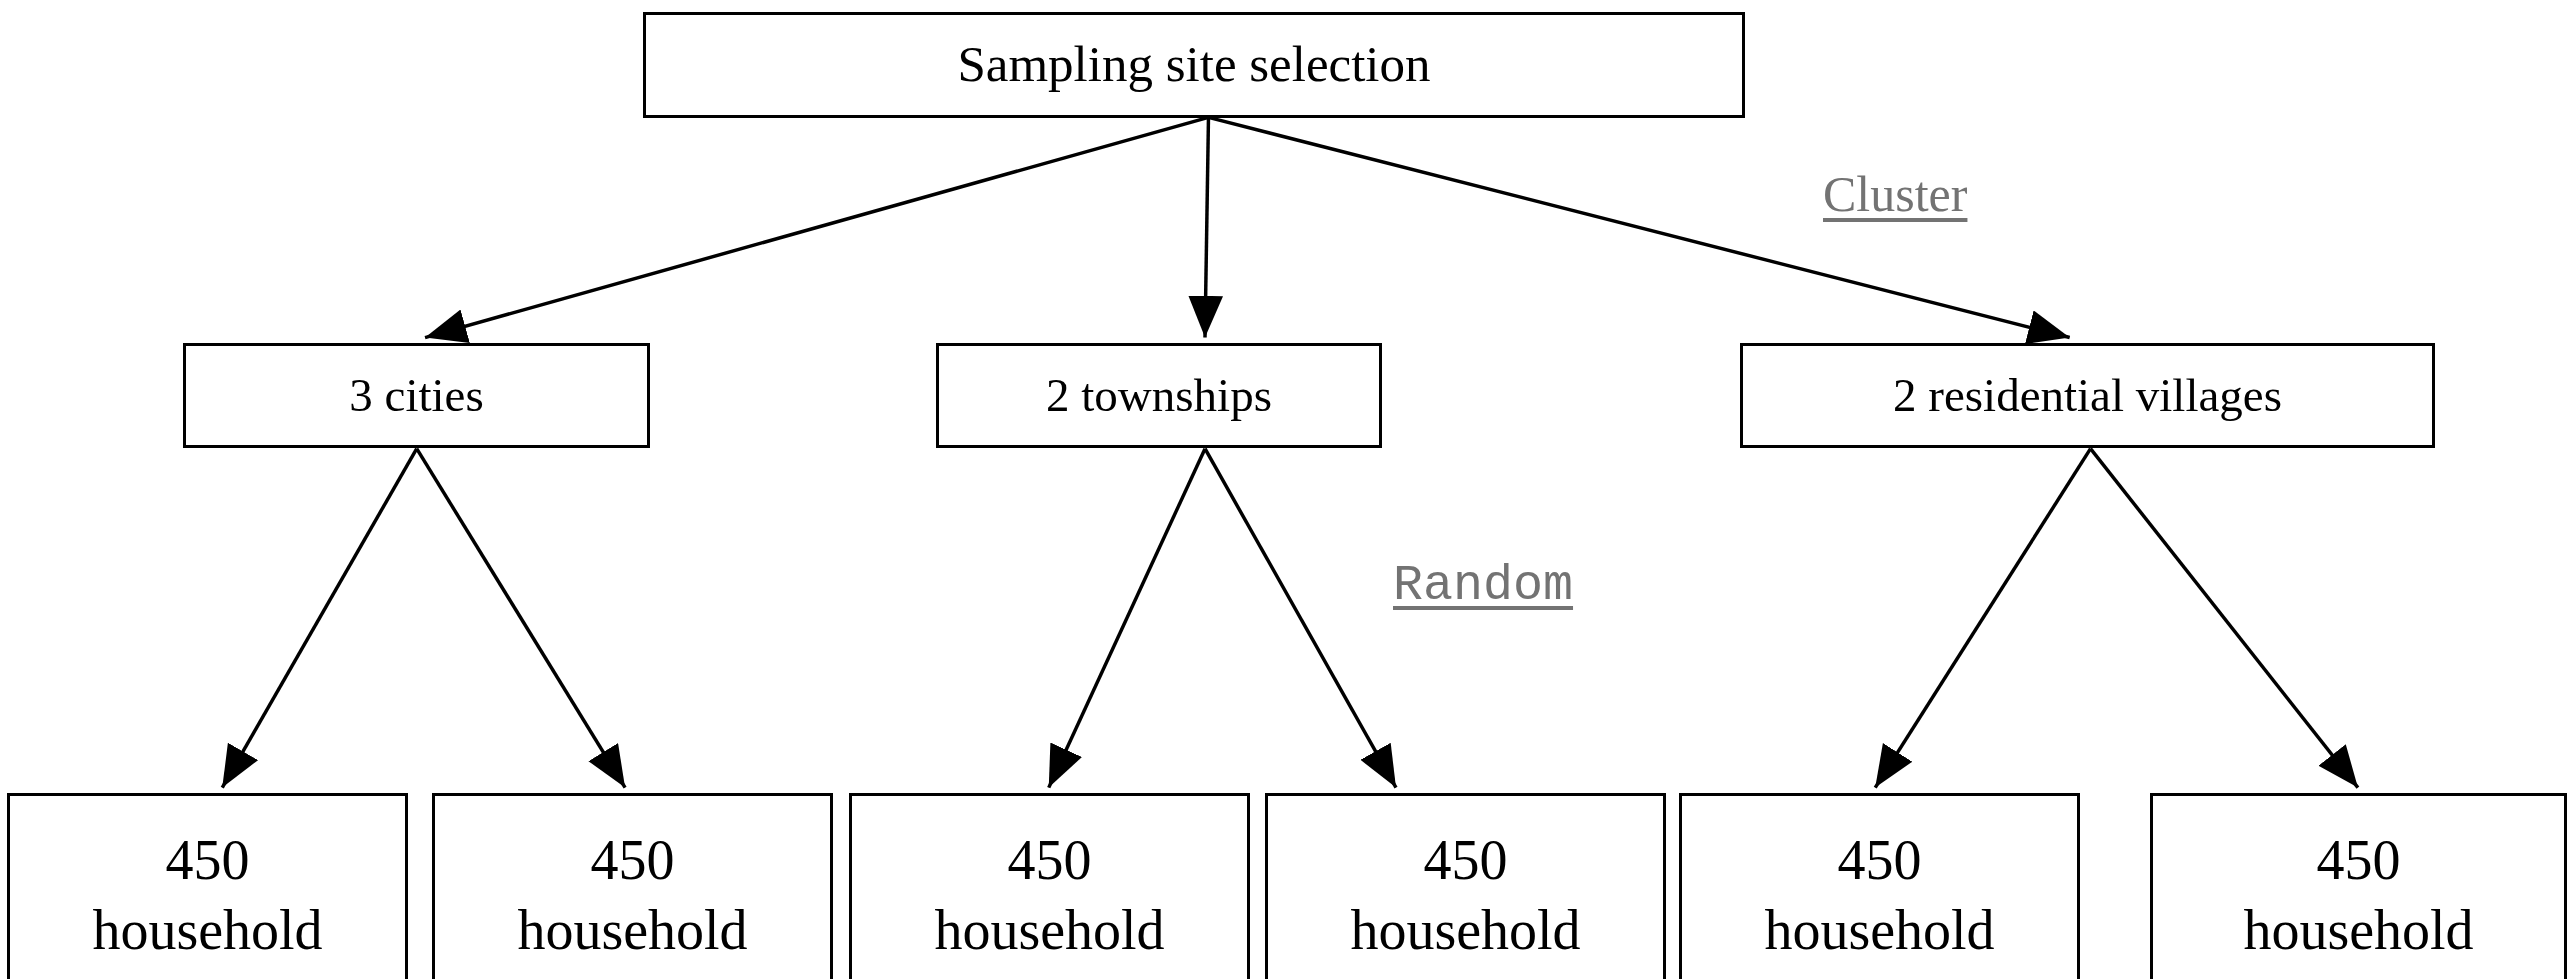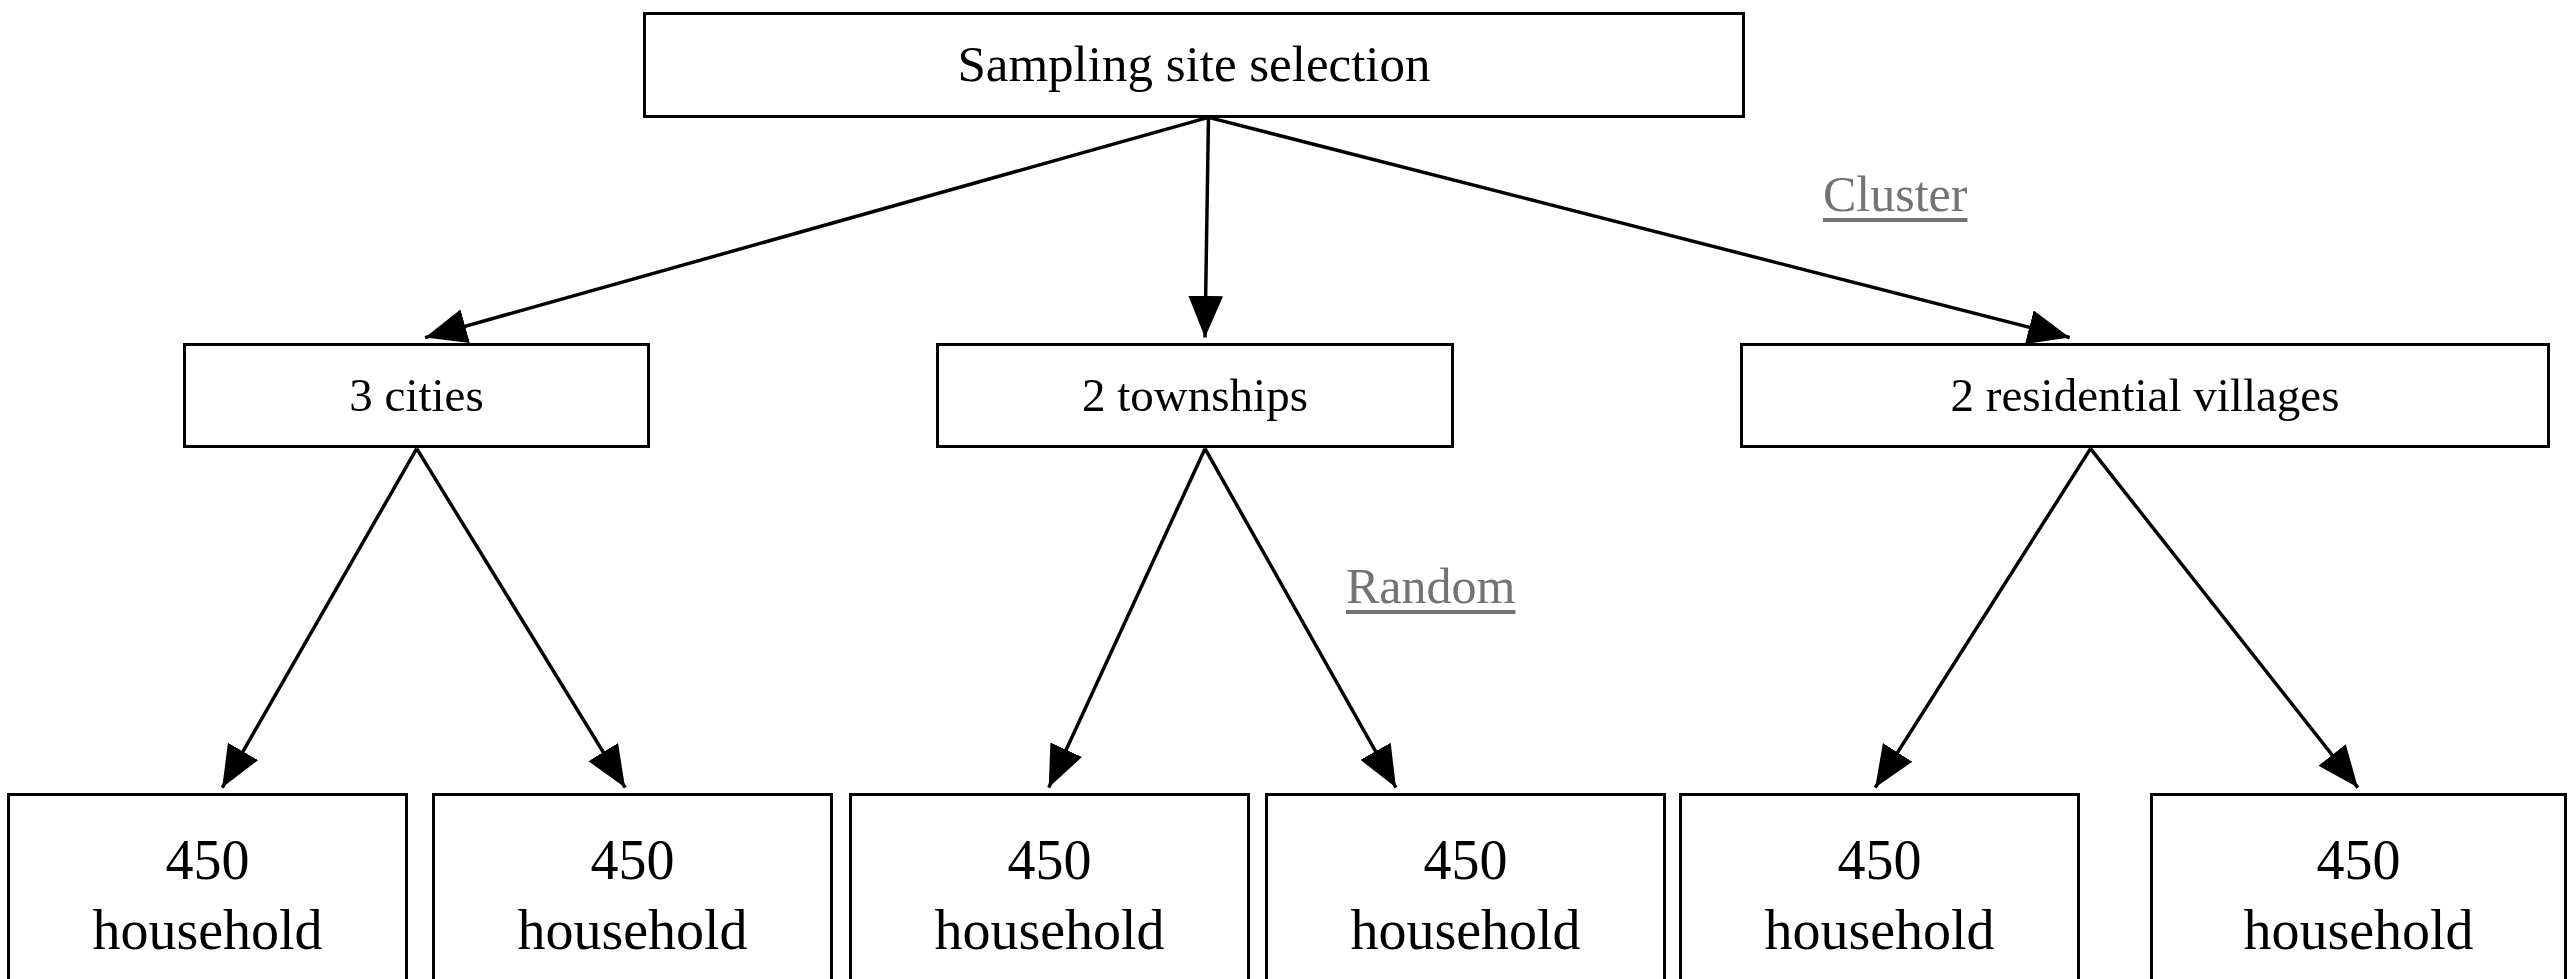--- a/index.html
+++ b/index.html
@@ -42,22 +42,22 @@
     width: 1102px;
     height: 106px;
     font-size: 51px;
   }
   .node-mid {
     top: 343px;
     height: 105px;
     font-size: 47px;
   }
   .node-mid.m1 { left: 183px;  width: 467px; }
-  .node-mid.m2 { left: 936px; width: 518px; }
-  .node-mid.m3 { left: 1740px; width: 810px; }
+  .node-mid.m2 { left: 936px; width: 446px; }
+  .node-mid.m3 { left: 1740px; width: 695px; }
 
   .node-leaf {
     top: 793px;
     height: 204px;
     width: 401px;
     font-size: 56px;
     flex-direction: column;
   }
   .node-leaf.l1 { left: 7px;   }
   .node-leaf.l2 { left = 0; left: 432px;  }
@@ -72,21 +72,21 @@
   .annot {
     position: absolute;
     font-size: 50px;
     color: #737373;
     text-decoration: underline;
     text-decoration-thickness: 4.2px;
     text-underline-offset: 7px;
     white-space: nowrap;
   }
   .annot-cluster { left: 1823px; top: 165px; }
-  .annot-random  { left: 1346px; top: 557px; }
+  .annot-random  { left: 1393px; top: 557px; font-family: Liberation Mono, monospace; }
 </style>
 </head>
 <body>
 
 <div id="stage">
 
   <svg class="edges" viewBox="0 0 3709 1411" width="2576" height="980">
     <defs>
       <marker id="ah" markerWidth="16" markerHeight="16" refX="12" refY="5" orient="auto" markerUnits="strokeWidth">
         <path d="M0,0 L12,5 L0,10 z" fill="#000000"></path>

